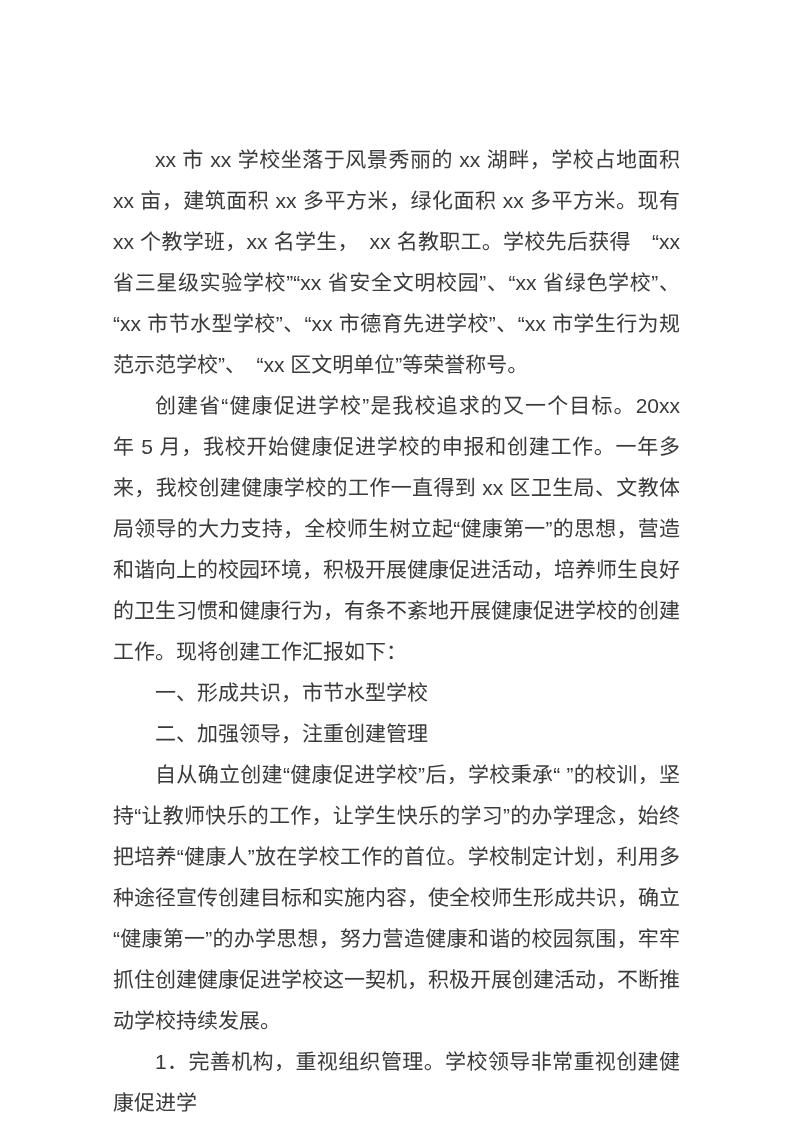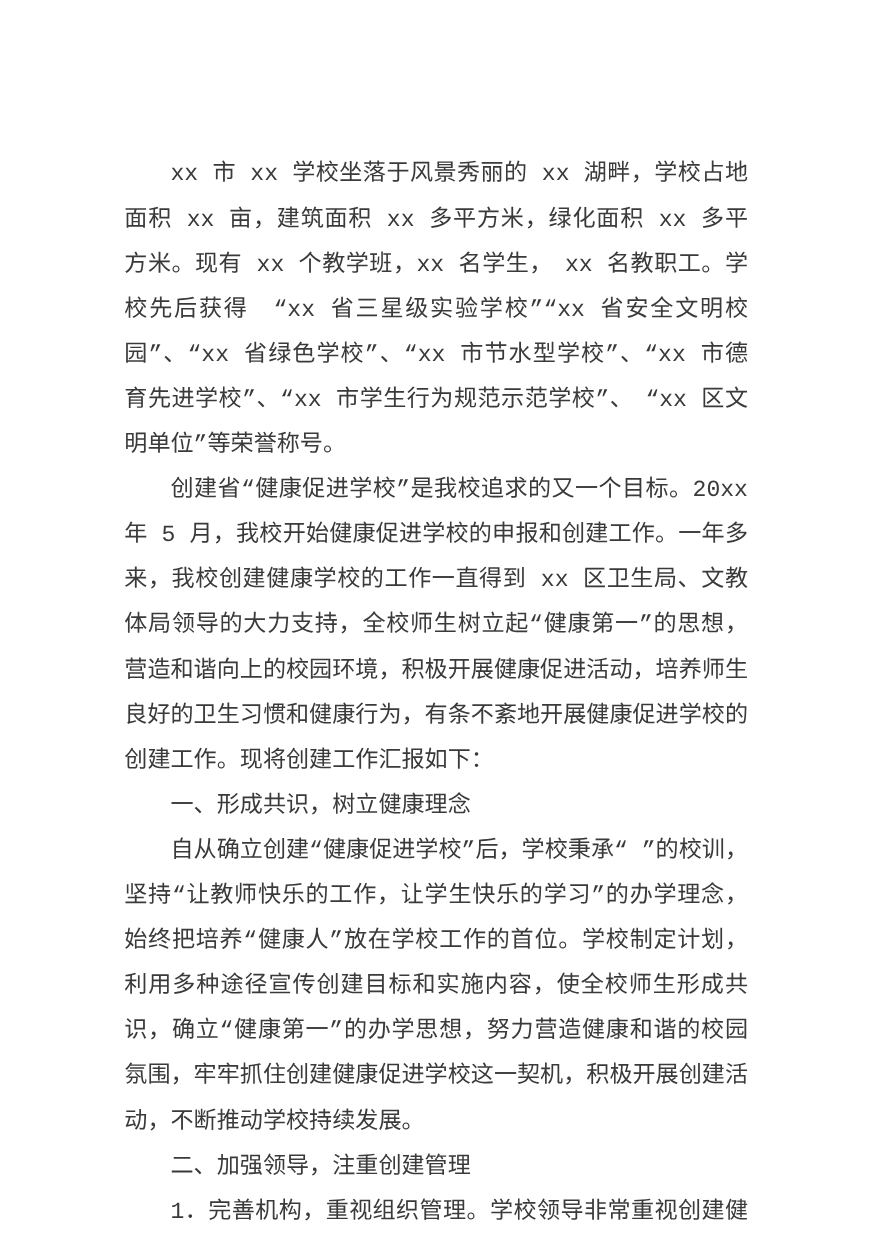--- a/index.html
+++ b/index.html
@@ -16,37 +16,37 @@
   }
   .doc-body {
     position: absolute;
     left: 113px;
     top: 139px;
     width: 567px;
   }
   .para {
     margin: 0;
     padding: 0;
-    font-family: Liberation Mono, monospace;
+    font-family: Liberation Sans, sans-serif;
     font-size: 21px;
     line-height: 41px;
     color: #3a3a3a;
     text-align: justify;
     text-indent: 2em;
     word-break: break-word;
   }
   .para.heading {
     font-weight: normal; 
   }
 </style>
 </head>
 <body>
 
 <div class="page">
   <div class="doc-body">
       <p class="para body">xx 市 xx 学校坐落于风景秀丽的 xx 湖畔，学校占地面积 xx 亩，建筑面积 xx 多平方米，绿化面积 xx 多平方米。现有 xx 个教学班，xx 名学生，　xx 名教职工。学校先后获得　“xx 省三星级实验学校”“xx 省安全文明校园”、“xx 省绿色学校”、“xx 市节水型学校”、“xx 市德育先进学校”、“xx 市学生行为规范示范学校”、　“xx 区文明单位”等荣誉称号。</p>
       <p class="para body">创建省“健康促进学校”是我校追求的又一个目标。20xx 年 5 月，我校开始健康促进学校的申报和创建工作。一年多来，我校创建健康学校的工作一直得到 xx 区卫生局、文教体局领导的大力支持，全校师生树立起“健康第一”的思想，营造和谐向上的校园环境，积极开展健康促进活动，培养师生良好的卫生习惯和健康行为，有条不紊地开展健康促进学校的创建工作。现将创建工作汇报如下：</p>
-      <p class="para heading">一、形成共识，树立健康理念</p>
+      <p class="para heading">一、形成共识，市节水型学校</p>
+      <p class="para heading">二、加强领导，注重创建管理</p>
       <p class="para body">自从确立创建“健康促进学校”后，学校秉承“ ”的校训，坚持“让教师快乐的工作，让学生快乐的学习”的办学理念，始终把培养“健康人”放在学校工作的首位。学校制定计划，利用多种途径宣传创建目标和实施内容，使全校师生形成共识，确立“健康第一”的办学思想，努力营造健康和谐的校园氛围，牢牢抓住创建健康促进学校这一契机，积极开展创建活动，不断推动学校持续发展。</p>
-      <p class="para heading">二、加强领导，注重创建管理</p>
       <p class="para body">1．完善机构，重视组织管理。学校领导非常重视创建健康促进学</p>
     </div>
 </div>
 
 </body></html>

